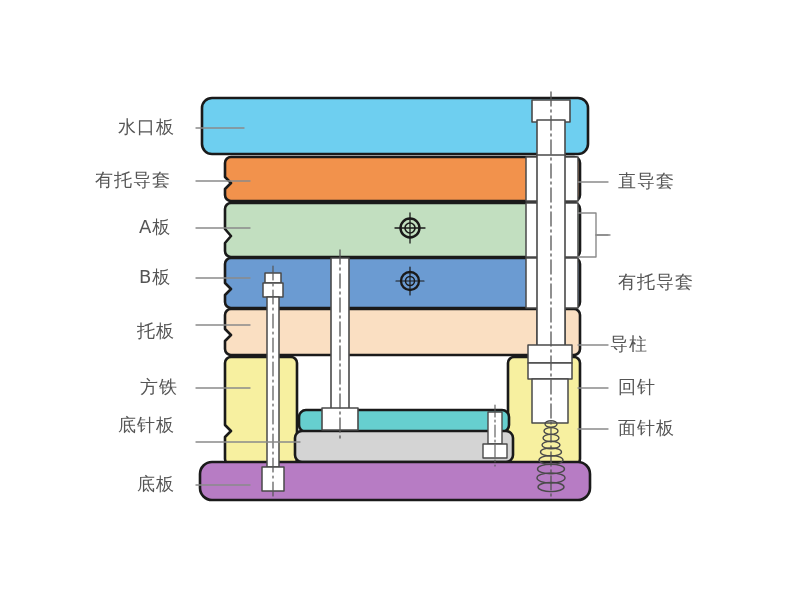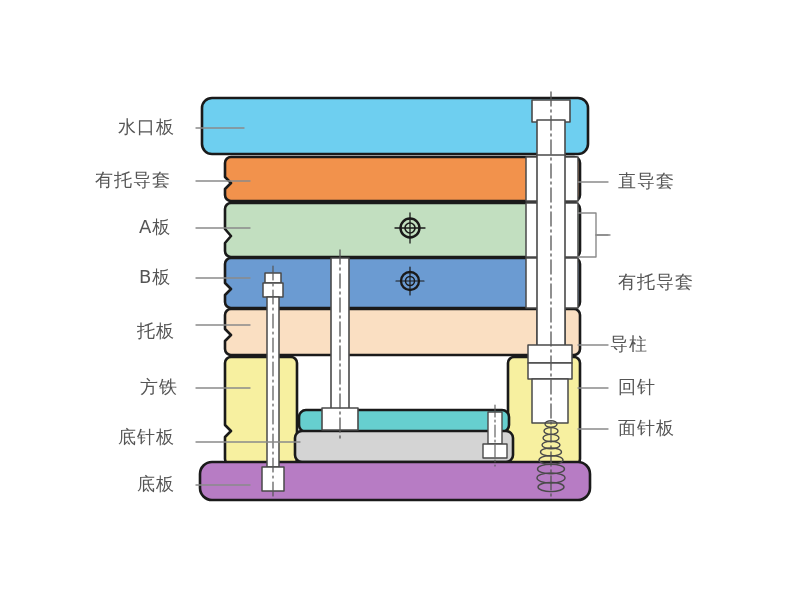--- a/index.html
+++ b/index.html
@@ -161,21 +161,21 @@
     </g>
   </svg>
 
   <div id="left-labels">
       <div class="lbl left" style="left: 118px; top: 118px;">水口板</div>
       <div class="lbl left" style="left: 95px; top: 171px;">有托导套</div>
       <div class="lbl left" style="left: 139px; top: 218px;">A板</div>
       <div class="lbl left" style="left: 139px; top: 268px;">B板</div>
       <div class="lbl left" style="left: 137px; top: 322px;">托板</div>
       <div class="lbl left" style="left: 140px; top: 378px;">方铁</div>
-      <div class="lbl left" style="left: 118px; top: 428px; text-align: right;">底针板</div>
+      <div class="lbl left" style="left: 118px; top: 416px; text-align: right;">底针板</div>
       <div class="lbl left" style="left: 137px; top: 475px;">底板</div>
     </div>
   <div id="right-labels">
       <div class="lbl right" style="left: 618px; top: 172px;">直导套</div>
       <div class="lbl right" style="left: 618px; top: 225px; margin-top: 48px;">有托导套</div>
       <div class="lbl right" style="left: 610px; top: 335px;">导柱</div>
       <div class="lbl right" style="left: 618px; top: 378px;">回针</div>
       <div class="lbl right" style="left: 618px; top: 419px;">面针板</div>
     </div>
 

